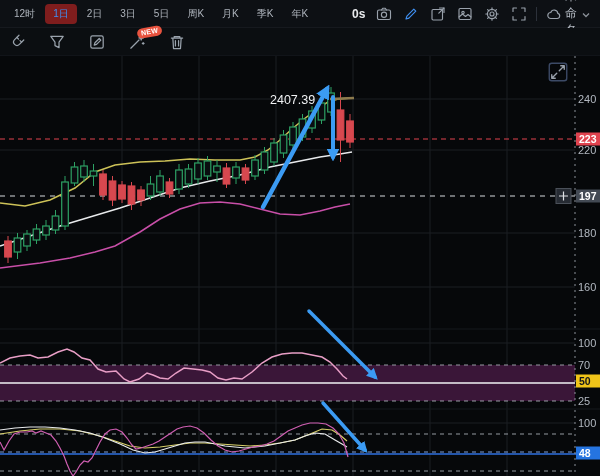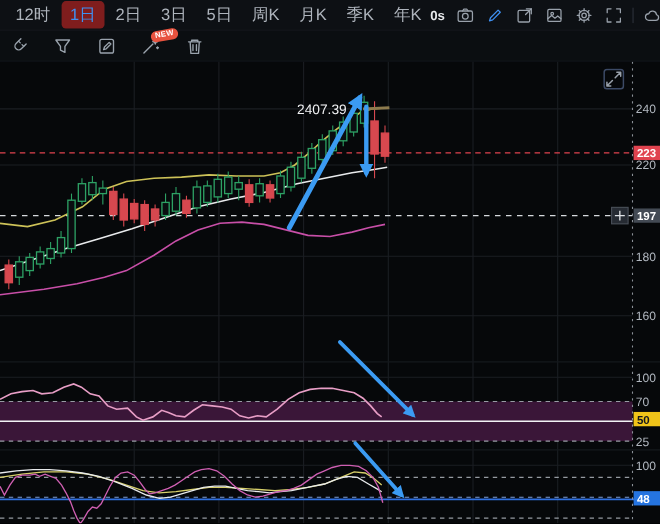--- a/index.html
+++ b/index.html
@@ -1,25 +1,25 @@
 <!DOCTYPE html>
 <html><head>
 <meta charset="utf-8">
 <style>
   html,body{margin:0;padding:0;background:#000;}
   body{font-family:"Liberation Sans","DejaVu Sans",sans-serif;}
   .app{position:relative;width:600px;height:476px;background:#06080a;overflow:hidden;color:#b7bdc6;}
   
   .tb-top{position:absolute;top:0;left:0;width:600px;height:28px;background:#0d1014;display:flex;align-items:center;border-bottom:1px solid #16191e;box-sizing:border-box;z-index:5;}
   .tf-group{display:flex;align-items:center;gap:2px;margin-left:6px;}
-  .tf{font-size:15px;color:#aeb4bc;padding:3px 8px;border-radius:4px;cursor:pointer;white-space:nowrap;}
+  .tf{font-size:10px;color:#aeb4bc;padding:3px 8px;border-radius:4px;cursor:pointer;white-space:nowrap;}
   .tf.active{color:#3f90f2;background:#7f1d1d;}
   .tb-spacer{flex:1;}
   .right-cluster{display:flex;align-items:center;gap:9px;margin-right:0;}
-  .elapsed{font-size:12px;color:#e8eaec;font-weight:bold;margin-right:2px;}
+  .elapsed{font-size:12px;color:#e8eaec;font-weight:bold;margin-right:2px;margin-left:36px;}
   .icon{width:16px;height:16px;color:#99a1ab;display:inline-block;}
   .icon svg{display:block;width:16px;height:16px;fill:none;stroke:currentColor;stroke-width:1.15;stroke-linecap:round;stroke-linejoin:round;}
   .icon.active{color:#3f90f2;}
   .vdiv{width:1px;height:14px;background:#2c313a;}
   .workspace{display:flex;align-items:center;gap:4px;font-size:12px;color:#b7bdc6;}
   .workspace .icon{width:15px;height:15px;}
   .chev{width:10px;height:10px;}
   .chev svg{width:10px;height:10px;fill:none;stroke:#8a9098;stroke-width:1.3;}
   .analysis{background:#2a7de1;color:#fff;font-size:12px;padding:4px 8px;border-radius:3px;margin-left:2px;margin-right:-14px;white-space:nowrap;cursor:pointer;}
   

